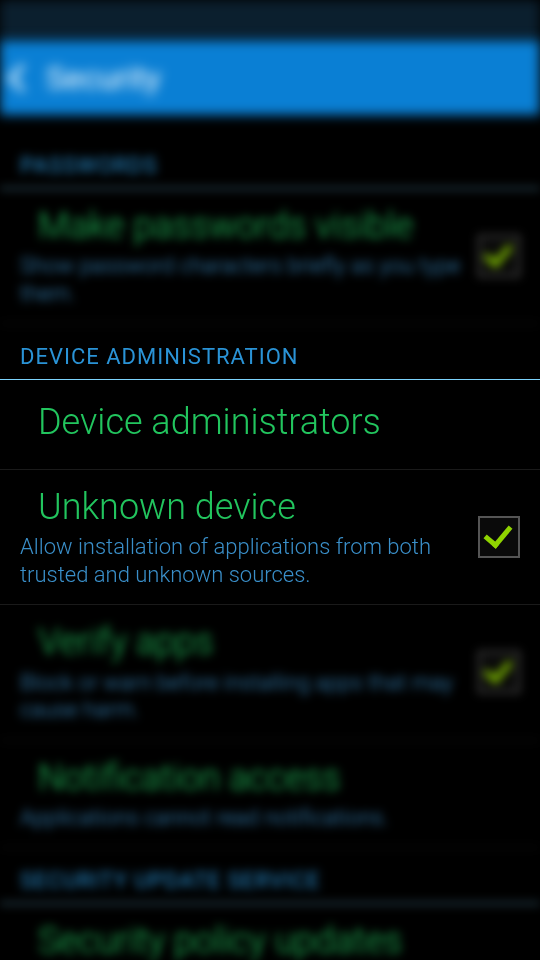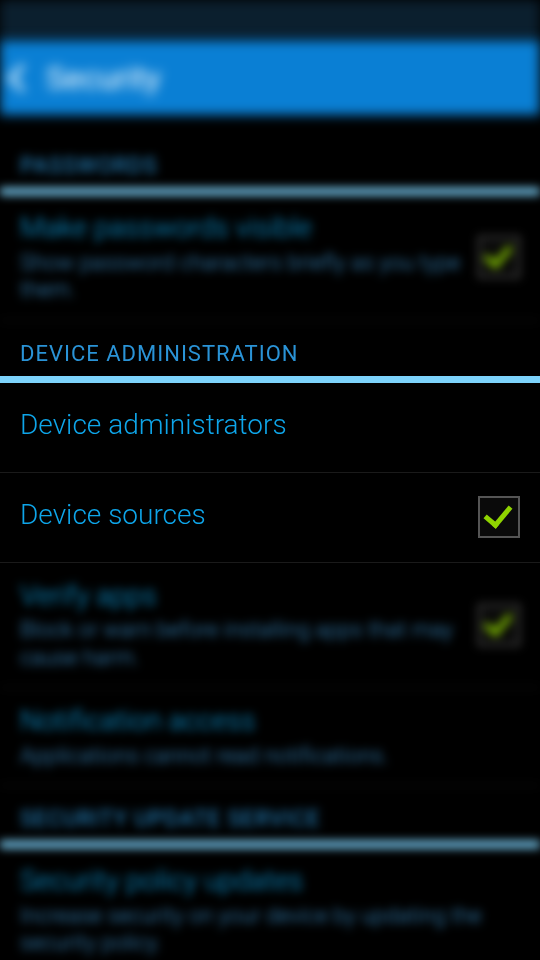--- a/index.html
+++ b/index.html
@@ -39,39 +39,40 @@
     }
     .content {
       background: #000;
     }
     .section-header {
       color: #2a93d6;
       font-size: 22px;
       font-weight: 400;
       padding: 20px 20px 10px 20px;
       letter-spacing: 1px;
-      border-bottom: 7px solid #7dd3fc;
+      border-bottom: 1px solid #7dd3fc;
     }
     .list-item {
       display: flex;
       align-items: center;
       padding: 16px 20px;
       border-bottom: 1px solid #1a1a1a;
       min-height: 90px;
     }
     .item-text {
       flex: 1;
       padding-right: 12px;
     }
     .item-title {
-      color: #0ea5e9;
-      font-size: 28px;
+      color: #22c55e;
+      font-size: 36px;
       font-weight: 300;
       line-height: 1.2;
       margin-bottom: 4px;
+      margin-left: 18px;
     }
     .item-desc {
       color: #3a8fc9;
       font-size: 22px;
       font-weight: 300;
       line-height: 1.25;
     }
     .checkbox {
       width: 42px;
       height: 42px;
@@ -121,21 +122,22 @@
   <div class="section-header">DEVICE ADMINISTRATION</div>
 
   <div class="list-item">
     <div class="item-text">
       <div class="item-title">Device administrators</div>
     </div>
   </div>
 
   <div class="list-item">
     <div class="item-text">
-      <div class="item-title">Device sources</div>
+      <div class="item-title">Unknown device</div>
+      <div class="item-desc">Allow installation of applications from both trusted and unknown sources.</div>
     </div>
     <div class="checkbox">
       <div class="checkmark"></div>
     </div>
   </div>
 
   <div class="list-item blurred">
     <div class="item-text">
       <div class="item-title">Verify apps</div>
       <div class="item-desc">Block or warn before installing apps that may cause harm.</div>

